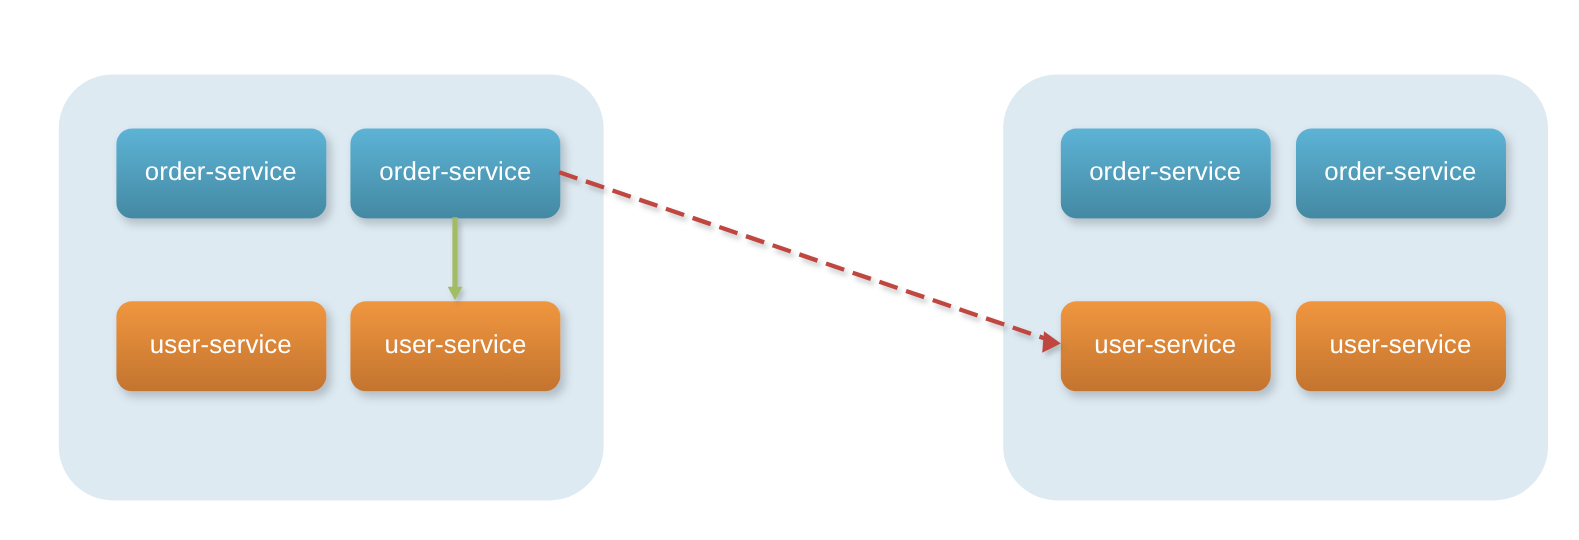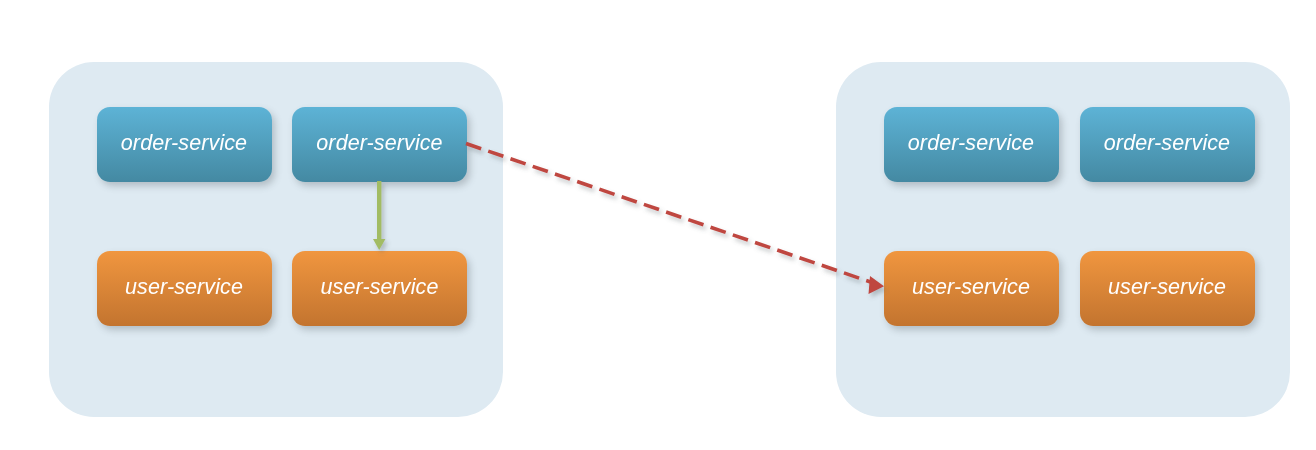--- a/index.html
+++ b/index.html
@@ -10,21 +10,21 @@
   #stage{position:relative;width:1316px;height:450px;background:#ffffff;}
 
   .region{position:absolute;background:#deeaf2;border-radius:45px;}
 
   .node{position:absolute;border-radius:13px;
         display:flex;align-items:center;justify-content:center;
         color:#ffffff;font-size:21.5px;letter-spacing:.1px;white-space:nowrap;
         box-shadow:3px 4px 7px rgba(80,90,95,.30);}
   .node.blue{background:linear-gradient(180deg,#5db3d6 0%,#4489a2 100%);}
   .node.orange{background:linear-gradient(180deg,#f0963f 0%,#c3742f 100%);}
-  .node .lbl{display:block;margin-top:-1px;font-style:italic;}
+  .node .lbl{display:block;margin-top:-1px;}
 
   .city{position:absolute;}
 
   svg.overlay{position:absolute;left:0;top:0;width:1316px;height:450px;overflow:visible;}
 </style>
 </head>
 <body>
 
 <div id="stage">
 

